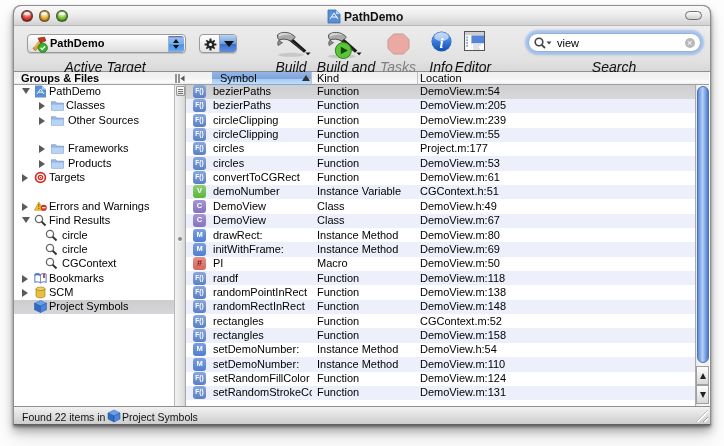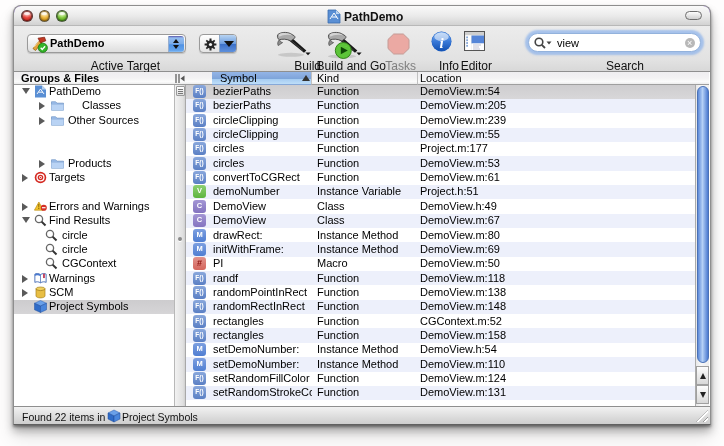--- a/index.html
+++ b/index.html
@@ -20,21 +20,21 @@
 #ly { left:24.5px; background:radial-gradient(circle at 50% 30%, #fbe8b0 10%, #eeb73e 45%, #b07c10 95%); box-shadow:inset 0 0 1px 1px rgba(120,80,0,.7), inset 0 3px 2px rgba(255,255,255,.55); }
 #lg { left:42px; background:radial-gradient(circle at 50% 30%, #d7f5b2 10%, #83ca3e 45%, #3f8b12 95%); box-shadow:inset 0 0 1px 1px rgba(40,90,5,.7), inset 0 3px 2px rgba(255,255,255,.55); }
 #title { position:absolute; left:300px; top:3px; width:200px; height:15px; font-size:12px; font-weight:bold; color:#111; }
 #title .txt { position:absolute; left:30px; top:1px; }
 #pill { position:absolute; right:8px; top:5px; width:17px; height:9px; border-radius:5px;
   border:1.5px solid #6e6e6e; background:linear-gradient(#fdfdfd,#cfcfcf); }
 
 #toolbar { position:absolute; left:0; top:20px; width:696px; height:46px;
   background:linear-gradient(#ececec,#e2e2e2 75%, #d8d8d8);
   border-bottom:1px solid #8f8f8f; }
-.tlabel { position:absolute; top:33px; font-size:12px; color:#111; text-align:right; }
+.tlabel { position:absolute; top:33px; font-size:14px; color:#111; text-align:center;font-style:italic; }
 
 #popup { position:absolute; left:13px; top:8px; width:159px; height:19px;
   border:1px solid #9a9a9a; border-radius:4px;
   background:linear-gradient(#fff,#e8e8e8 70%,#dedede); box-shadow:0 1px 1px rgba(0,0,0,.15); }
 #popup .txt { position:absolute; left:22px; top:2px; font-size:11px; font-weight:bold; color:#000; }
 #popup .step { position:absolute; right:1px; top:1px; width:16px; height:15.5px; border-radius:0 3px 3px 0;
   background:linear-gradient(#5a55a8 0%,#93bcf0 12%,#7cacE8 48%,#5092e4 55%,#64a4ec 90%,#8cc0f4 100%); border-left:1px solid #96aed0; }
 #popup .step:before { content:""; position:absolute; left:4px; top:2.5px;
   border-left:3.5px solid transparent; border-right:3.5px solid transparent; border-bottom:4.5px solid #111; }
 #popup .step:after { content:""; position:absolute; left:4px; bottom:2.5px;
@@ -246,30 +246,39 @@
             </svg>
             <span class="tx" style="left:35px">PathDemo</span>
           </div>
       <div class="trow" style="top:26.85px">
             <div class="tri r" style="left:25px"></div>
             <svg class="ic" style="left:37px;top:0.5px" width="14" height="12" viewBox="0 0 14 12">
               <path d="M0.5 2 h4.5 l1.5 1.5 h7 v7.5 h-13 z" fill="#9dbfec" stroke="#6e93c2" stroke-width="0.8"></path>
               <path d="M0.5 4.5 h13 v6.5 h-13 z" fill="#b9d3f4"></path>
               <path d="M0.5 4.5 h13" stroke="#7fa3d0" stroke-width="0.6"></path>
             </svg>
-            <span class="tx" style="left:68px">Classes</span>
+            <span class="tx" style="left:52px">Classes</span>
           </div>
       <div class="trow" style="top:41.20px">
             <div class="tri r" style="left:25px"></div>
             <svg class="ic" style="left:37px;top:0.5px" width="14" height="12" viewBox="0 0 14 12">
               <path d="M0.5 2 h4.5 l1.5 1.5 h7 v7.5 h-13 z" fill="#9dbfec" stroke="#6e93c2" stroke-width="0.8"></path>
               <path d="M0.5 4.5 h13 v6.5 h-13 z" fill="#b9d3f4"></path>
               <path d="M0.5 4.5 h13" stroke="#7fa3d0" stroke-width="0.6"></path>
             </svg>
             <span class="tx" style="left:54px">Other Sources</span>
+          </div>
+      <div class="trow" style="top:69.90px">
+            <div class="tri r" style="left:25px"></div>
+            <svg class="ic" style="left:37px;top:0.5px" width="14" height="12" viewBox="0 0 14 12">
+              <path d="M0.5 2 h4.5 l1.5 1.5 h7 v7.5 h-13 z" fill="#9dbfec" stroke="#6e93c2" stroke-width="0.8"></path>
+              <path d="M0.5 4.5 h13 v6.5 h-13 z" fill="#b9d3f4"></path>
+              <path d="M0.5 4.5 h13" stroke="#7fa3d0" stroke-width="0.6"></path>
+            </svg>
+            <span class="tx" style="left:54px">Frameworks</span>
           </div>
       <div class="trow" style="top:84.25px">
             <div class="tri r" style="left:25px"></div>
             <svg class="ic" style="left:37px;top:0.5px" width="14" height="12" viewBox="0 0 14 12">
               <path d="M0.5 2 h4.5 l1.5 1.5 h7 v7.5 h-13 z" fill="#9dbfec" stroke="#6e93c2" stroke-width="0.8"></path>
               <path d="M0.5 4.5 h13 v6.5 h-13 z" fill="#b9d3f4"></path>
               <path d="M0.5 4.5 h13" stroke="#7fa3d0" stroke-width="0.6"></path>
             </svg>
             <span class="tx" style="left:54px">Products</span>
           </div>
@@ -324,21 +333,21 @@
             <span class="tx" style="left:48px">CGContext</span>
           </div>
       <div class="trow" style="top:199.05px">
             <div class="tri r" style="left:8px"></div>
             <svg class="ic" style="left:20px;top:0.5px" width="15" height="13" viewBox="0 0 15 13">
               <path d="M7.5 2 C5.5 0.5, 2.5 0.5, 1 1.5 V11 C2.5 10, 5.5 10, 7.5 11.5 C9.5 10, 12.5 10, 14 11 V1.5 C12.5 0.5, 9.5 0.5, 7.5 2 Z" fill="#fff" stroke="#3a62b0" stroke-width="1"></path>
               <path d="M7.5 2 V11.5" stroke="#3a62b0" stroke-width="0.8"></path>
               <path d="M1 1.5 C2.5 0.5,5.5 0.5,7.5 2 L7.5 4 C5.5 2.5,2.5 2.5,1 3.5 Z" fill="#4a7ad0"></path>
               <rect x="10.5" y="1" width="2" height="5" fill="#c03050"></rect>
             </svg>
-            <span class="tx" style="left:35px">Warnings</span>
+            <span class="tx" style="left:35px">Bookmarks</span>
           </div>
       <div class="trow" style="top:213.40px">
             <div class="tri r" style="left:8px"></div>
             <svg class="ic" style="left:20px;top:0.5px" width="12" height="13" viewBox="0 0 12 13">
               <ellipse cx="6" cy="2.8" rx="4.5" ry="1.8" fill="#f0d060" stroke="#a8821c" stroke-width="0.7"></ellipse>
               <path d="M1.5 2.8 V10 C1.5 11, 3.5 11.9, 6 11.9 C8.5 11.9, 10.5 11, 10.5 10 V2.8 C10.5 3.8, 8.5 4.6, 6 4.6 C3.5 4.6, 1.5 3.8, 1.5 2.8 Z" fill="#e8be44" stroke="#a8821c" stroke-width="0.7"></path>
             </svg>
             <span class="tx" style="left:35px">SCM</span>
           </div>
       <div class="trow" id="psrow" style="top:227.75px">
@@ -398,21 +407,21 @@
       <div class="row" style="top:98.60px">
             <div class="ri F">F()</div>
             <span class="c1">convertToCGRect</span>
             <span class="c2">Function</span>
             <span class="c3">DemoView.m:61</span>
           </div>
       <div class="row alt" style="top:112.95px">
             <div class="ri V">V</div>
             <span class="c1">demoNumber</span>
             <span class="c2">Instance Variable</span>
-            <span class="c3">Project.h:51</span>
+            <span class="c3">CGContext.h:51</span>
           </div>
       <div class="row" style="top:127.30px">
             <div class="ri C">C</div>
             <span class="c1">DemoView</span>
             <span class="c2">Class</span>
             <span class="c3">DemoView.h:49</span>
           </div>
       <div class="row alt" style="top:141.65px">
             <div class="ri C">C</div>
             <span class="c1">DemoView</span>

